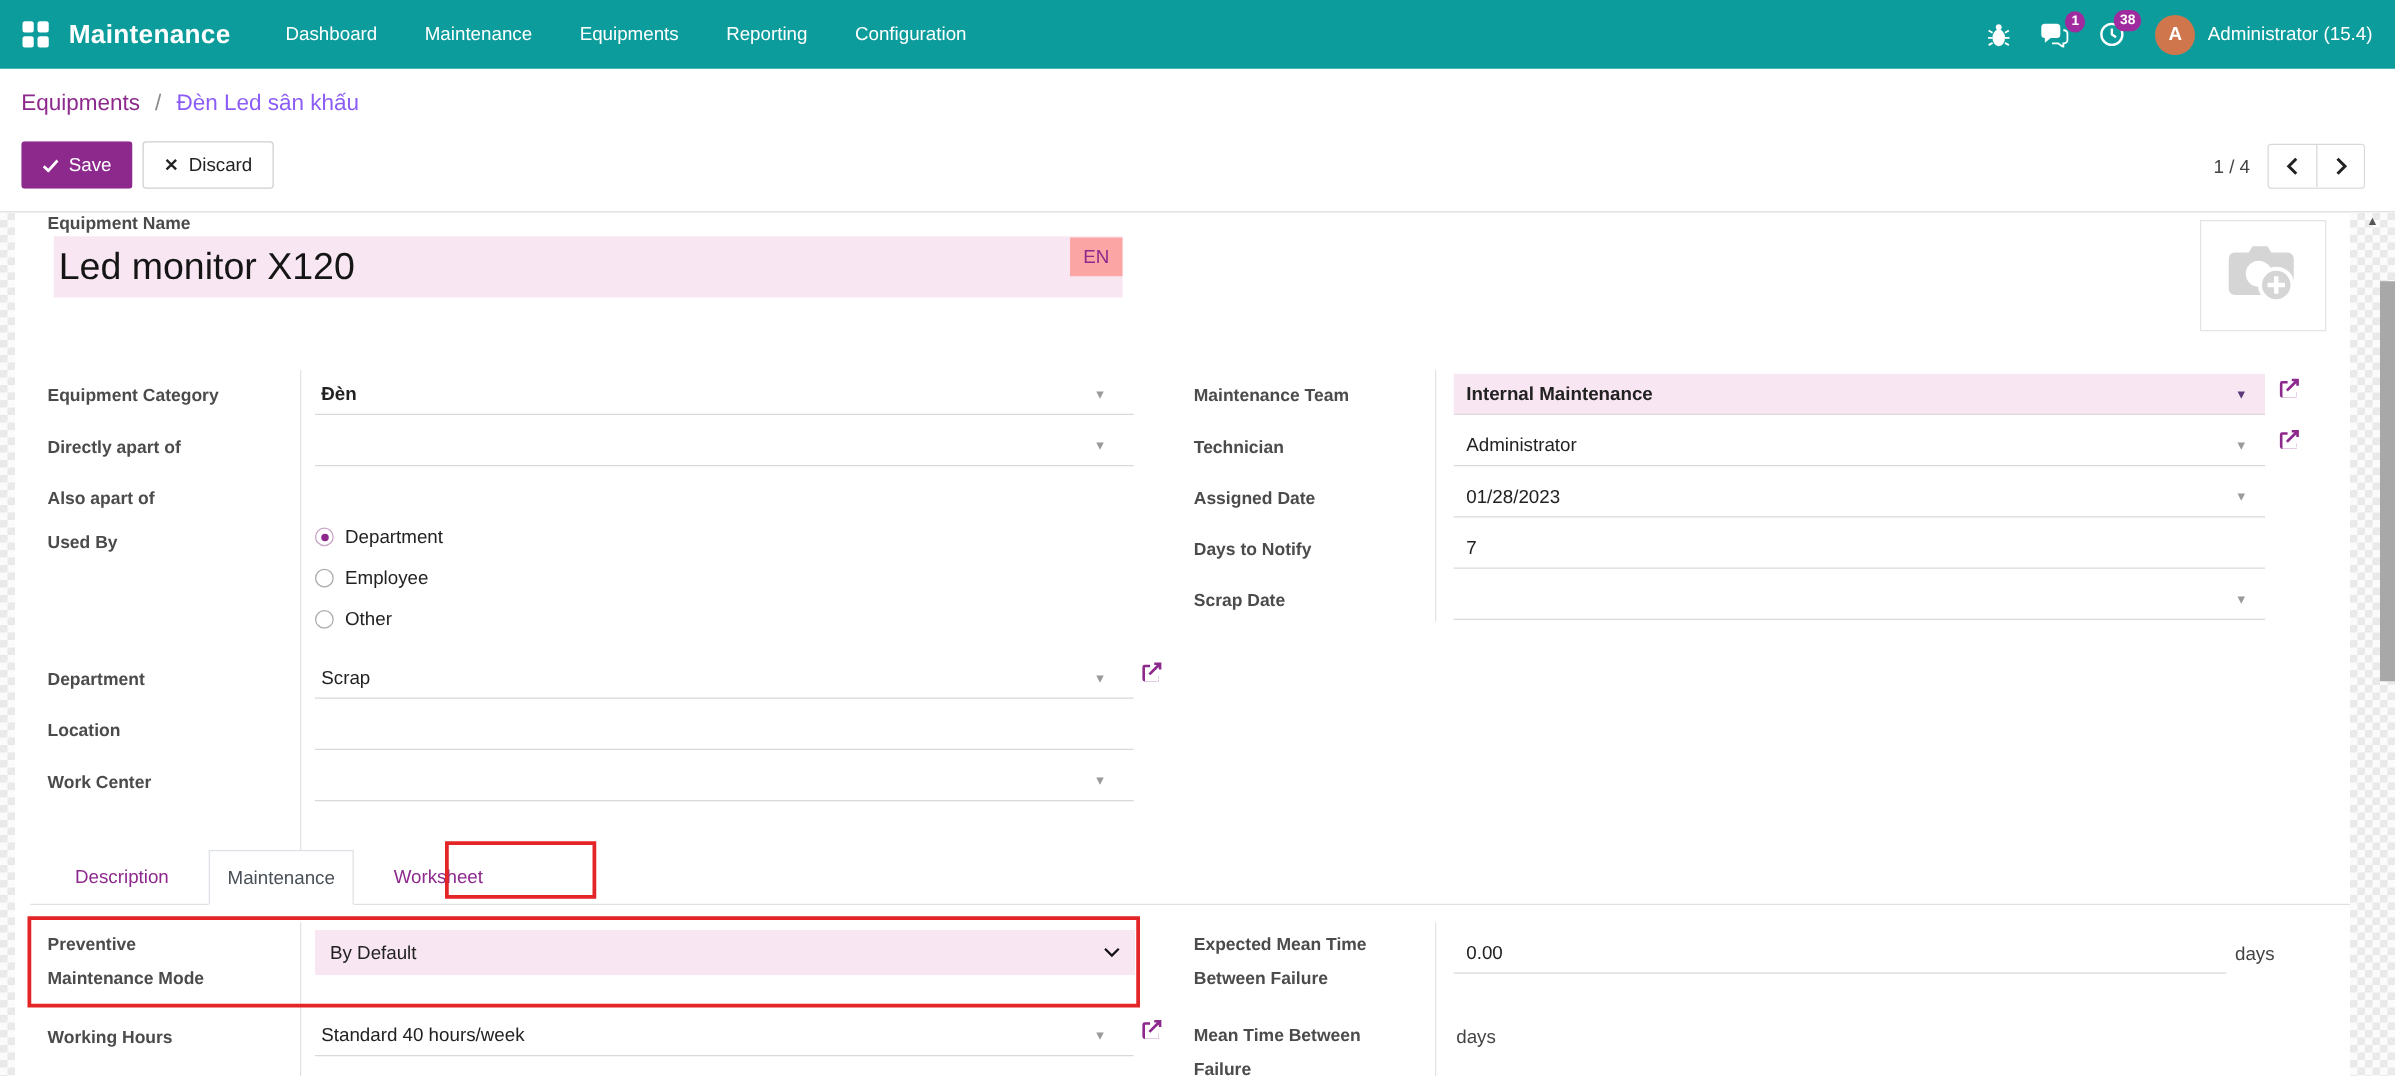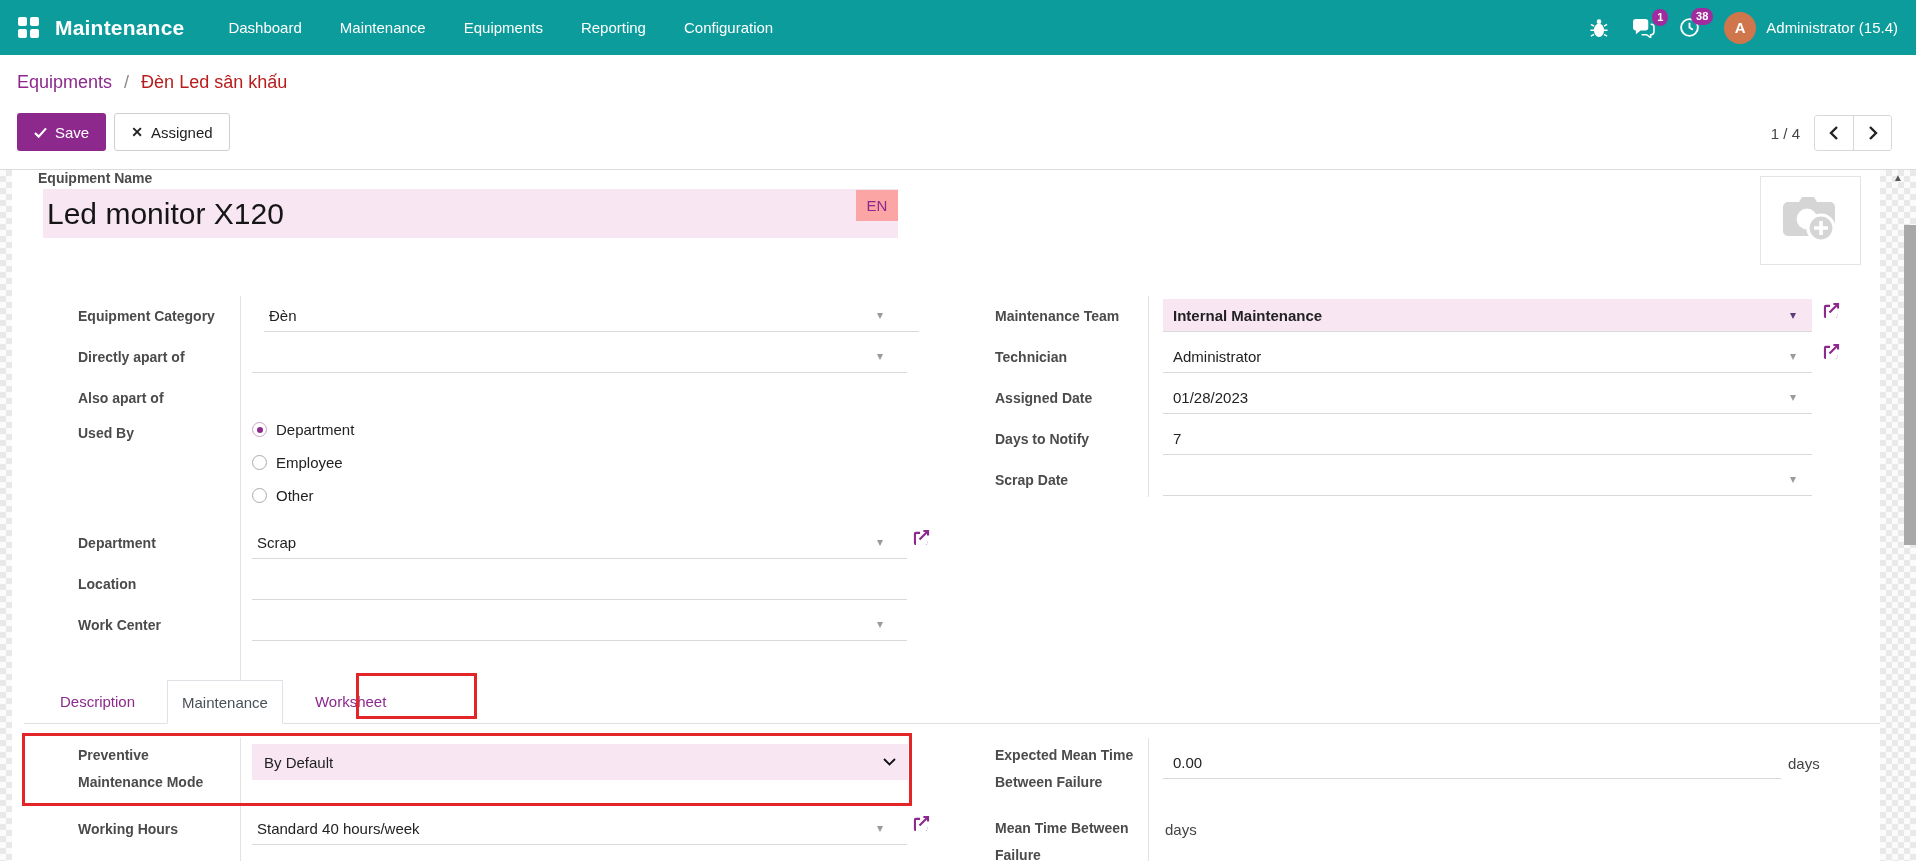--- a/index.html
+++ b/index.html
@@ -29,36 +29,36 @@
   .avatar {
     width:32px; height:32px; border-radius:50%; background:#d0764c; color:#fff;
     display:flex; align-items:center; justify-content:center; font-size:15px; font-weight:700;
   }
   .username { font-size:15px; }
 
   
   .breadcrumb { position:absolute; left:17px; top:72px; font-size:18px; }
   .bc-link { color:#8d298d; cursor:pointer; }
   .bc-sep { color:#8a8a8a; margin:0 7px; }
-  .bc-current { color:#b91c1c; }
+  .bc-current { color:#8b5cf6; }
   .btn-row { position:absolute; left:17px; top:113px; display:flex; gap:8px; }
   .btn { height:38px; display:flex; align-items:center; gap:8px; font-size:15px; padding:0 16px; border-radius:3px; cursor:pointer; border:1px solid transparent; }
   .btn-save { background:#8d298d; color:#fff; }
   .btn-discard { background:#fff; color:#222; border-color:#cfcfcf; }
   .x-glyph { font-size:14px; font-weight:700; }
   .pager { position:absolute; right:24px; top:115px; display:flex; align-items:center; gap:14px; }
   .pager-count { font-size:15px; color:#444; }
   .pager-btns { display:flex; border:1px solid #d8d8d8; border-radius:3px; overflow:hidden; }
   .pager-btn { width:38px; height:34px; background:#fff; display:flex; align-items:center; justify-content:center; cursor:pointer; }
   .pager-btn + .pager-btn { border-left:1px solid #d8d8d8; }
 
   .cp-divider { position:absolute; left:0; top:169px; width:1916px; height:1px; background:#dcdcdc; }
 
   
-  .flabel { position:absolute; font-size:14px; font-weight:700; color:#4b4b4b; line-height:18px;margin-left:40px; }
+  .flabel { position:absolute; font-size:14px; font-weight:700; color:#4b4b4b; line-height:18px; }
   .wrap-label { line-height:27px; }
   .fval {
     position:absolute; height:33px; border-bottom:1px solid #d9d9d9;
     display:flex; align-items:center; font-size:15px; color:#222; padding-left:5px; cursor:text;
   }
   .fval.noline { border-bottom:none; }
   .fval.pink { background:#f8e7f3; }
   .caret { position:absolute; color:#9a9a9a; font-size:12px; cursor:pointer; }
   .caret.purple { color:#5d3a7c; }
   .vsep { position:absolute; width:1px; background:#e3e3e3; }
@@ -176,21 +176,21 @@
     <button class="btn btn-save">
       <span style="display:flex;">
         <svg width="13" height="11" viewBox="0 0 14 12">
             <path d="M1 6.5 5 10.5 13 1.5" stroke="#fff" stroke-width="2.4" fill="none"></path>
           </svg>
       </span>
       <span>Save</span>
     </button>
     <button class="btn btn-discard">
       <span class="x-glyph">✕</span>
-      <span>Assigned</span>
+      <span>Discard</span>
     </button>
   </div>
 
   <div class="pager">
     <span class="pager-count">1 / 4</span>
     <div class="pager-btns">
       <div class="pager-btn">
         <svg width="12" height="16" viewBox="0 0 12 16">
             <path d="M9 2 3 8l6 6" stroke="#222" stroke-width="2.4" fill="none"></path>
           </svg>
@@ -219,21 +219,21 @@
       <path d="M21.5 14v7M18 17.5h7" stroke="#fff" stroke-width="1.8"></path>
     </svg>
   </div>
 
   <div class="vsep" style="left:240px; top:296px; height:423px;"></div>
   <div class="vsep" style="left:1148px; top:296px; height:201px;"></div>
   <div class="vsep" style="left:240px; top:738px; height:123px;"></div>
   <div class="vsep" style="left:1148px; top:738px; height:123px;"></div>
 
   <div class="flabel" style="left:38px; top:307px;">Equipment Category</div>
-  <div class="fval" style="left:264px; top:299px; width:655px;">
+  <div class="fval" style="left:252px; top:299px; width:655px;font-weight:bold;">
       <span>Đèn</span>
     </div>
   <span class="caret" style="left:877px; top:308px;">▾</span>
 
   <div class="flabel" style="left:38px; top:348px;">Directly apart of</div>
   <div class="fval" style="left:252px; top:340px; width:655px;">
       <span></span>
     </div>
   <span class="caret" style="left:877px; top:349px;">▾</span>
 

